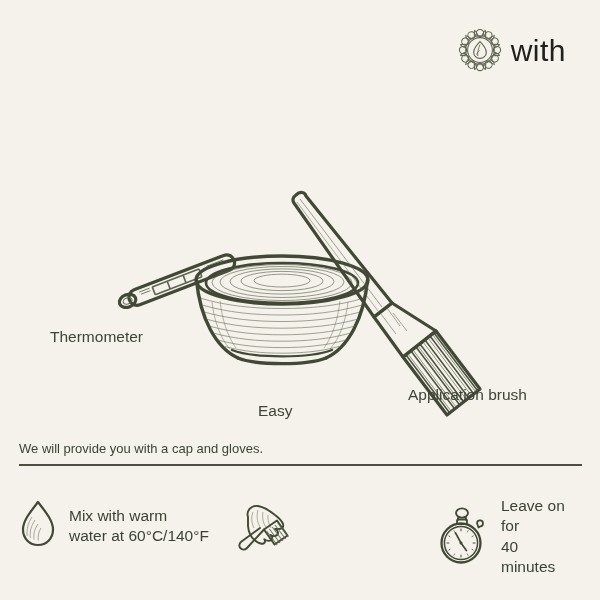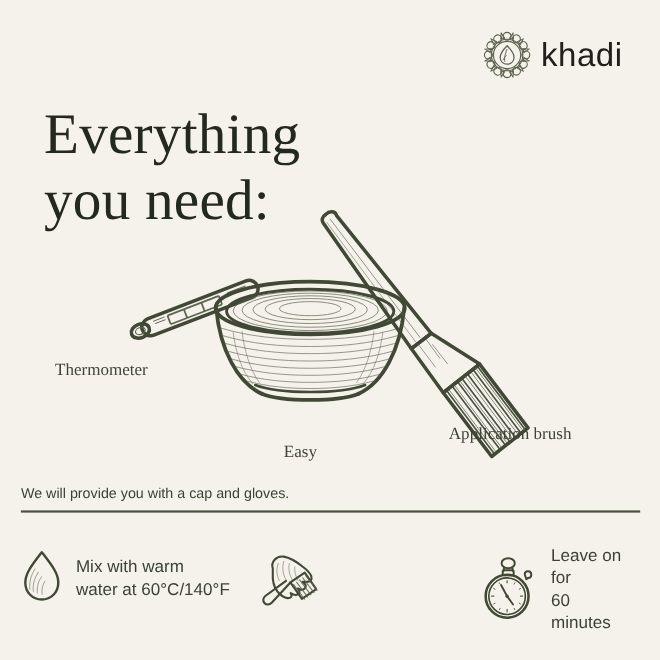--- a/index.html
+++ b/index.html
@@ -70,21 +70,21 @@
     top: 175px;
     width: 600px;
     height: 250px;
   }
   #illustration svg {
     display: block;
   }
 
   .obj-label {
     position: absolute;
-    font-family: Liberation Serif, serif;
+    font-family: Liberation Sans, sans-serif;
     font-size: 15.5px;
     color: #3e4437;
     white-space: nowrap;
   }
   #label-thermometer { left: 50px;  top: 328px; }
   #label-bowl        { left: 258px; top: 402px; }
   #label-brush       { left: 408px; top: 386px; }
 
   
   #note {
@@ -234,27 +234,23 @@
               </g>
           </g>
 
           <path class="ink-thin" stroke-width="1.15" d="M0,-8.4 C4.2,-4.2 6.3,-1.2 6.3,2.2 C6.3,5.9 3.4,8.4 0,8.4
                    C-3.4,8.4 -6.3,5.9 -6.3,2.2 C-6.3,-1.2 -4.2,-4.2 0,-8.4 Z"></path>
           <path class="ink-thin" stroke-width="0.85" d="M0,-5.4 C-1.6,-1.4 -2.7,2.1 -2.2,6.0"></path>
           <path class="ink-thin" stroke-width="0.85" d="M-0.4,0.4 C-1.9,1.4 -2.9,3.0 -3.3,4.6"></path>
         </g>
       </svg>
     </span>
-    <span class="wordmark">khadi</span>
+    <span class="wordmark">with</span>
   </div>
 
-  <h1 id="heading">
-    <span class="line">Everything</span>
-    <span class="line">you need:</span>
-  </h1>
 
   <div id="illustration">
     <svg width="600" height="250" viewBox="0 0 600 250" aria-hidden="true">
 
       <g>
         <g transform="translate(122,128) rotate(-21)">
 
           <path class="ink" stroke-width="3.2" stroke-linejoin="round" d="M8,0 a8,8 0 0 1 8,-8 L112,-8 a8,8 0 0 1 0,16 L16,8 a8,8 0 0 1 -8,-8 Z"></path>
 
           <ellipse class="ink" stroke-width="3.2" cx="6" cy="0" rx="8.5" ry="6.2"></ellipse>
@@ -444,17 +440,17 @@
             <path d="M14.44,30.75 L16.35,31.85"></path>
             <path d="M19.75,25.44 L20.85,27.35"></path>
           </g>
 
           <path class="ink" stroke-width="1.7" stroke-linecap="round" d="M27,38 L21.5,27.8"></path>
           <path class="ink" stroke-width="1.7" stroke-linecap="round" d="M27,38 L32.4,45.6"></path>
           <circle class="ink-fill" cx="27" cy="38" r="1.5"></circle>
         </svg>
       </span>
       <span class="f-text">Leave on for
-60 minutes</span>
+40 minutes</span>
     </div>
 
   </div>
 </div>
 
 </body></html>

